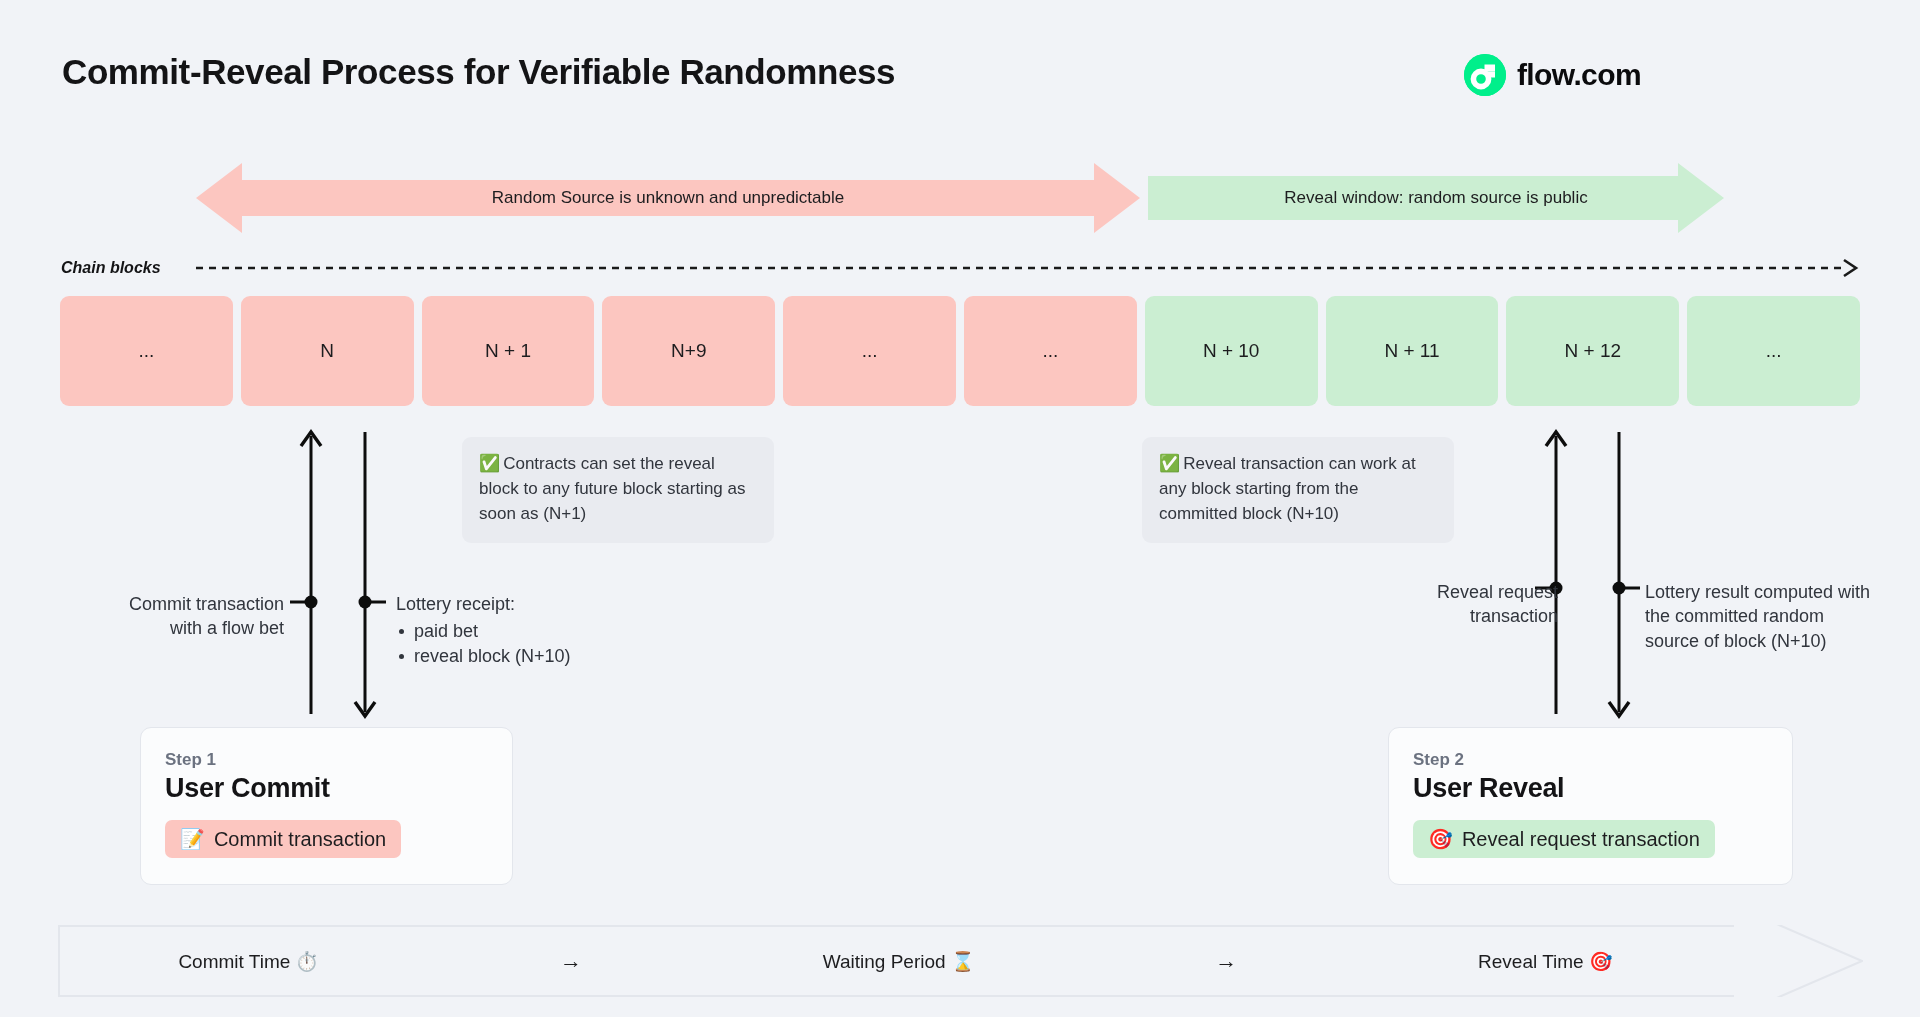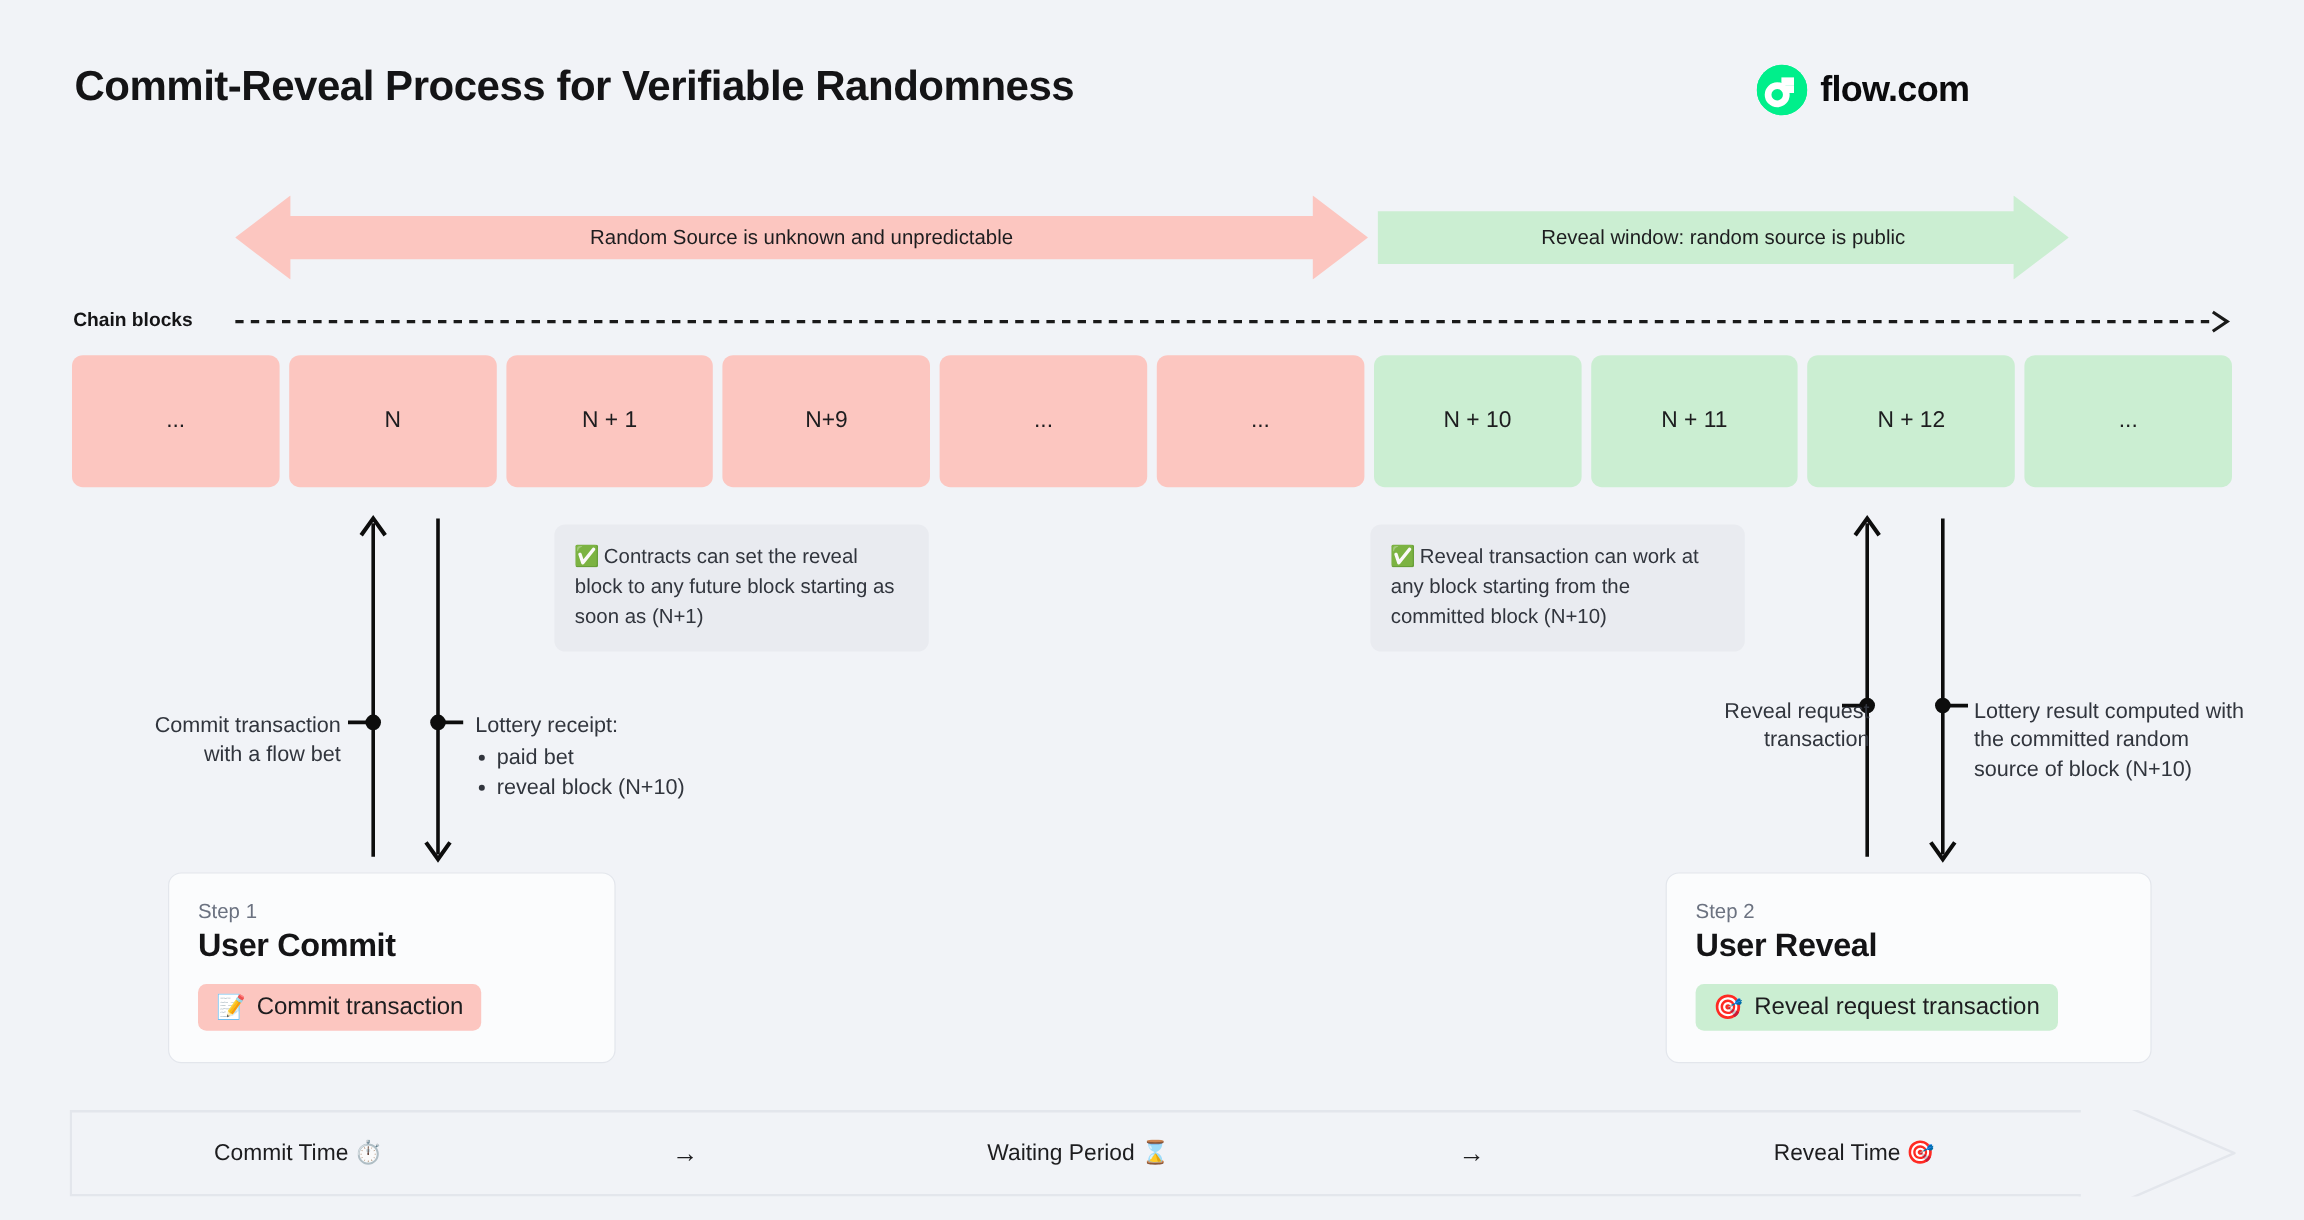--- a/index.html
+++ b/index.html
@@ -32,21 +32,21 @@
     display: flex; align-items: center; justify-content: center;
   }
   .phase span { font-size: 17px; color: #1d1d1f; position: relative; z-index: 2; }
   .phase .shape { position: absolute; inset: 0; }
   .phase-pink { left: 0; width: 944px; }
   .phase-green { left: 952px; width: 576px; }
 
   
   .chain-label {
     position: absolute; left: 61px; top: 259px;
-    font-size: 16px; font-weight: 700; color: #141416;
+    font-size: 16px; font-weight: 700; color: #141416; font-style: italic;
   }
   .chain-line { position: absolute; left: 196px; top: 257px; width: 1665px; height: 22px; }
 
   .blocks { position: absolute; left: 60px; top: 296px; width: 1800px; height: 110px; display: flex; gap: 8px; }
   .block {
     flex: 1; border-radius: 9px;
     display: flex; align-items: center; justify-content: center;
     font-size: 19px; color: #1d1d1f;
   }
   .block.pink  { background: #fcc6c0; }
@@ -98,21 +98,21 @@
   .anno-result  { left: 1645px; top: 580px; width: 230px; }
 
   
   .card {
     position: absolute; background: #fbfcfd;
     border: 1px solid #e3e6ec; border-radius: 11px;
     padding: 22px 24px 26px 24px;
   }
   .card-1 { left: 140px;  top: 727px; width: 373px; }
   .card-2 { left: 1388px; top: 727px; width: 405px; }
-  .step-kicker { font-size: 17px; font-weight: 400; color: #6b7280; }
+  .step-kicker { font-size: 17px; font-weight: 700; color: #6b7280; }
   .step-title  { font-size: 27px; font-weight: 700; color: #141416; margin-top: 3px; letter-spacing: -0.3px; }
   .step-pill {
     display: inline-flex; align-items: center; gap: 9px;
     margin-top: 16px; padding: 7px 15px; border-radius: 7px;
     font-size: 20px; color: #1d1d1f; white-space: nowrap;
   }
   .pill-pink  { background: #fcc6c0; }
   .pill-green { background: #cbeed2; }
 
   

